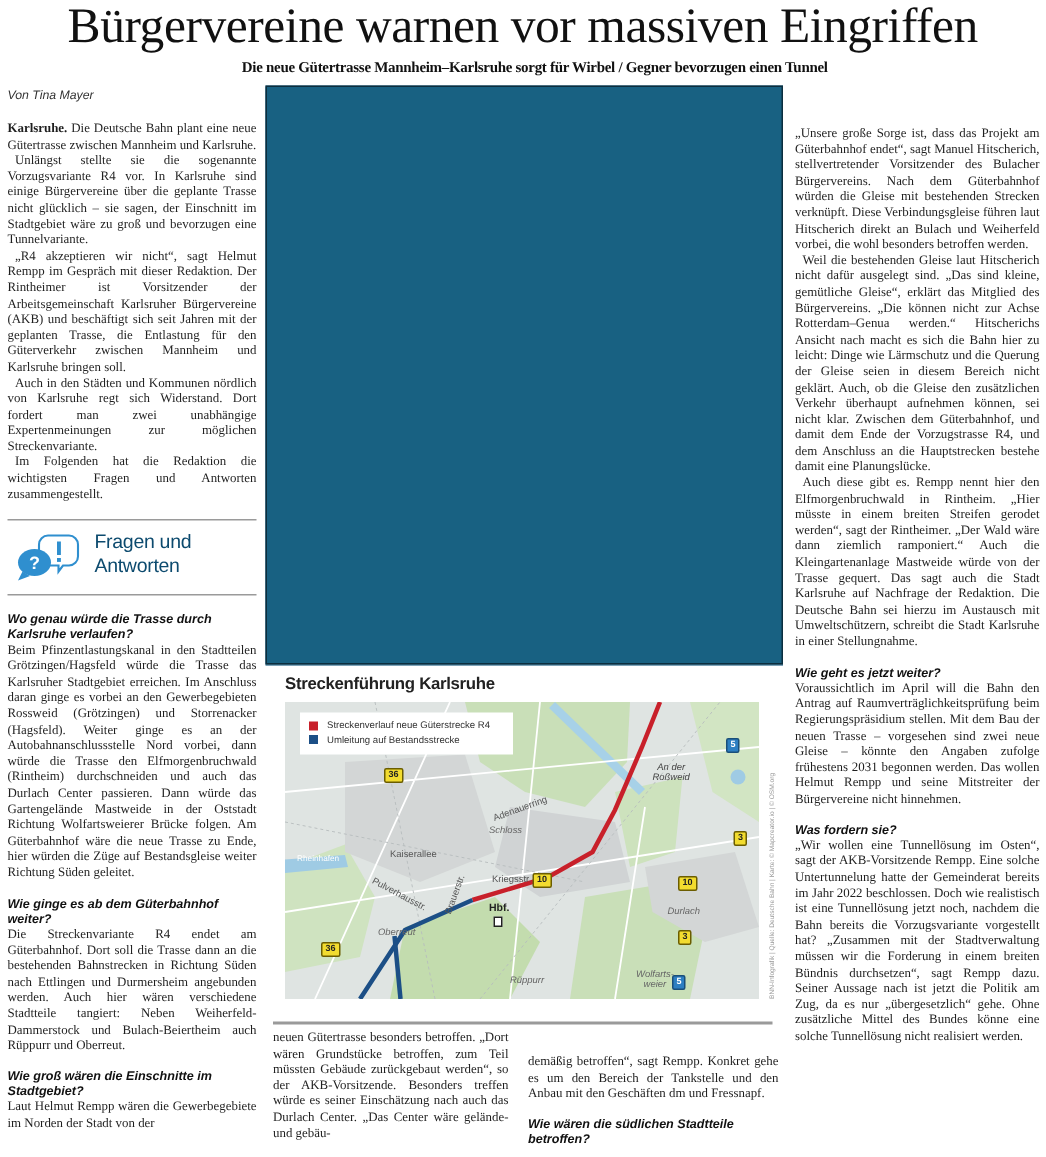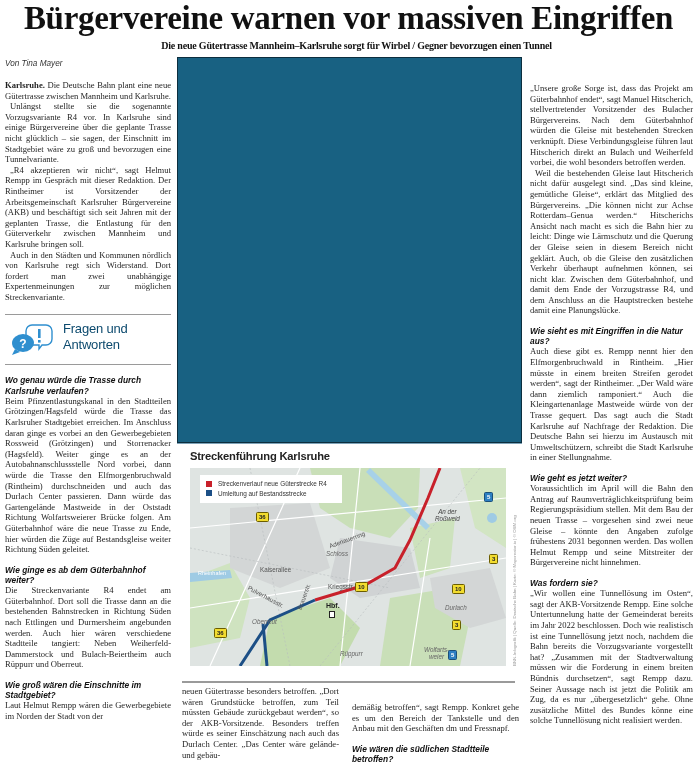--- a/index.html
+++ b/index.html
@@ -1,21 +1,21 @@
 <!DOCTYPE html>
 <html><head>
 <meta charset="utf-8">
 <style>
   * { box-sizing: border-box; margin: 0; padding: 0; }
   html, body { width: 697px; height: 771px; overflow: hidden; background: #ffffff; }
   body { position: relative; font-family: "Liberation Serif", "DejaVu Serif", serif; color: #1f1f1f; }
 
   .headline {
     position: absolute; left: 0; top: 0; width: 697px; text-align: center;
-    font-family: "Liberation Serif", serif; font-weight: bold; font-size: 33px;
+    font-family: "Liberation Serif", serif; font-weight: normal; font-size: 33px;
     line-height: 36px; letter-spacing: -0.3px; color: #111;
   }
   .subline {
     position: absolute; left: 0; top: 37px; width: 697px; text-align: center;
     font-family: "Liberation Serif", serif; font-weight: bold; font-size: 10px;
     line-height: 18px; letter-spacing: -0.2px; color: #111; padding-left: 16px;
   }
 
   .col { position: absolute; font-size: 8.6px; line-height: 10.6px; text-align: justify; hyphens: manual; }
   .col-left { left: 5px; top: 59px; width: 166px; }
@@ -86,20 +86,21 @@
 
 <div class="headline">Bürgervereine warnen vor massiven Eingriffen</div>
 <div class="subline">Die neue Gütertrasse Mannheim–Karlsruhe sorgt für Wirbel / Gegner bevorzugen einen Tunnel</div>
 
 <div class="col col-left">
   <div class="byline">Von Tina Mayer</div>
   <p><span class="lead-city">Karlsruhe.</span><span> Die Deutsche Bahn plant eine neue Gütertrasse zwischen Mannheim und Karlsruhe.</span></p>
   <p>Unlängst stellte sie die sogenannte Vorzugsvariante R4 vor. In Karlsruhe sind einige Bürgervereine über die geplante Trasse nicht glücklich – sie sagen, der Einschnitt im Stadtgebiet wäre zu groß und bevorzugen eine Tunnelvariante.</p>
   <p>„R4 akzeptieren wir nicht“, sagt Helmut Rempp im Gespräch mit dieser Redaktion. Der Rintheimer ist Vorsitzender der Arbeitsgemeinschaft Karlsruher Bürgervereine (AKB) und beschäftigt sich seit Jahren mit der geplanten Trasse, die Entlastung für den Güterverkehr zwischen Mannheim und Karlsruhe bringen soll.</p>
   <p>Auch in den Städten und Kommunen nördlich von Karlsruhe regt sich Widerstand. Dort fordert man zwei unabhängige Expertenmeinungen zur möglichen Streckenvariante.</p>
+  <p>Im Folgenden hat die Redaktion die wichtigsten Fragen und Antworten zusammengestellt.</p>
 
   <div class="faq-box">
     <svg class="faq-icon" viewBox="0 0 44 36">
       <path d="M22 3 h14 a6 6 0 0 1 6 6 v8 a6 6 0 0 1 -6 6 h-4 l-3 4 v-4 h-7 a6 6 0 0 1 -6 -6 v-8 a6 6 0 0 1 6 -6z" fill="#ffffff" stroke="#2f8fcf" stroke-width="1.4"></path>
       <rect x="28" y="7" width="2.6" height="9" fill="#2f8fcf"></rect>
       <rect x="28" y="18" width="2.6" height="2.6" fill="#2f8fcf"></rect>
       <ellipse cx="13" cy="21" rx="11" ry="9" fill="#2f8fcf"></ellipse>
       <path d="M5 27 l-3 6 l8 -3z" fill="#2f8fcf"></path>
       <text x="13" y="25.5" text-anchor="middle" font-family="Liberation Sans, sans-serif" font-weight="bold" font-size="12" fill="#ffffff">?</text>
     </svg>
@@ -193,19 +194,18 @@
   <p>neuen Gütertrasse besonders betroffen. „Dort wären Grundstücke betroffen, zum Teil müssten Gebäude zurückgebaut werden“, so der AKB-Vorsitzende. Besonders treffen würde es seiner Einschätzung nach auch das Durlach Center. „Das Center wäre gelände- und gebäu-</p>
 </div>
 <div class="col col-br">
   <p>demäßig betroffen“, sagt Rempp. Konkret gehe es um den Bereich der Tankstelle und den Anbau mit den Geschäften dm und Fressnapf.</p>
   <div class="q">Wie wären die südlichen Stadtteile betroffen?</div>
 </div>
 
 <div class="col col-right">
   <p>„Unsere große Sorge ist, dass das Projekt am Güterbahnhof endet“, sagt Manuel Hitscherich, stellvertretender Vorsitzender des Bulacher Bürgervereins. Nach dem Güterbahnhof würden die Gleise mit bestehenden Strecken verknüpft. Diese Verbindungsgleise führen laut Hitscherich direkt an Bulach und Weiherfeld vorbei, die wohl besonders betroffen werden.</p>
   <p>Weil die bestehenden Gleise laut Hitscherich nicht dafür ausgelegt sind. „Das sind kleine, gemütliche Gleise“, erklärt das Mitglied des Bürgervereins. „Die können nicht zur Achse Rotterdam–Genua werden.“ Hitscherichs Ansicht nach macht es sich die Bahn hier zu leicht: Dinge wie Lärmschutz und die Querung der Gleise seien in diesem Bereich nicht geklärt. Auch, ob die Gleise den zusätzlichen Verkehr überhaupt aufnehmen können, sei nicht klar. Zwischen dem Güterbahnhof, und damit dem Ende der Vorzugstrasse R4, und dem Anschluss an die Hauptstrecken bestehe damit eine Planungslücke.</p>
-  <div class="q">Wie sieht es mit Eingriffen in die Natur aus?</div>
   <p>Auch diese gibt es. Rempp nennt hier den Elfmorgenbruchwald in Rintheim. „Hier müsste in einem breiten Streifen gerodet werden“, sagt der Rintheimer. „Der Wald wäre dann ziemlich ramponiert.“ Auch die Kleingartenanlage Mastweide würde von der Trasse gequert. Das sagt auch die Stadt Karlsruhe auf Nachfrage der Redaktion. Die Deutsche Bahn sei hierzu im Austausch mit Umweltschützern, schreibt die Stadt Karlsruhe in einer Stellungnahme.</p>
   <div class="q">Wie geht es jetzt weiter?</div>
   <p>Voraussichtlich im April will die Bahn den Antrag auf Raumverträglichkeitsprüfung beim Regierungspräsidium stellen. Mit dem Bau der neuen Trasse – vorgesehen sind zwei neue Gleise – könnte den Angaben zufolge frühestens 2031 begonnen werden. Das wollen Helmut Rempp und seine Mitstreiter der Bürgervereine nicht hinnehmen.</p>
   <div class="q">Was fordern sie?</div>
   <p>„Wir wollen eine Tunnellösung im Osten“, sagt der AKB-Vorsitzende Rempp. Eine solche Untertunnelung hatte der Gemeinderat bereits im Jahr 2022 beschlossen. Doch wie realistisch ist eine Tunnellösung jetzt noch, nachdem die Bahn bereits die Vorzugsvariante vorgestellt hat? „Zusammen mit der Stadtverwaltung müssen wir die Forderung in einem breiten Bündnis durchsetzen“, sagt Rempp dazu. Seiner Aussage nach ist jetzt die Politik am Zug, da es nur „übergesetzlich“ gehe. Ohne zusätzliche Mittel des Bundes könne eine solche Tunnellösung nicht realisiert werden.</p>
 </div>
 
 </body></html>

